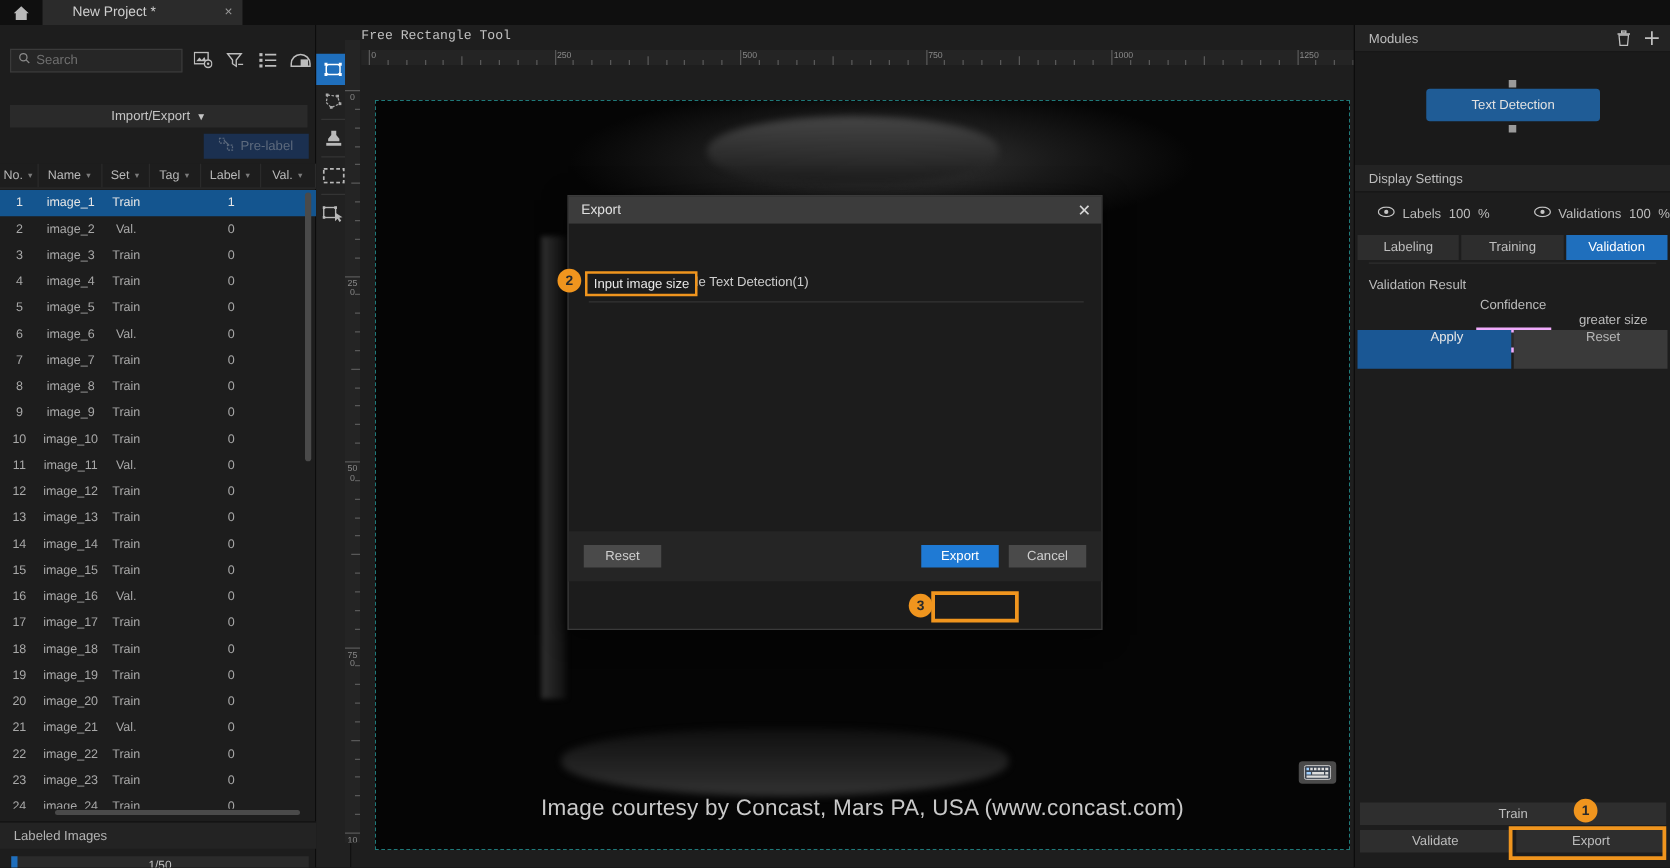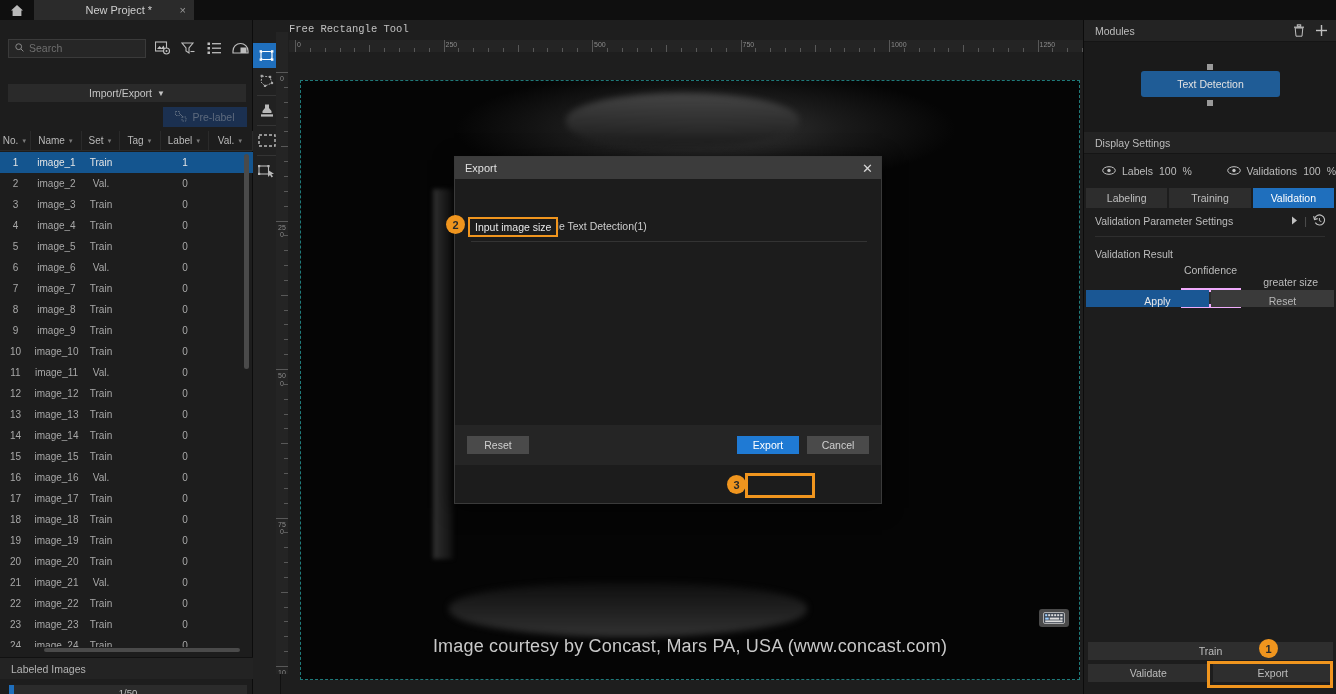--- a/index.html
+++ b/index.html
@@ -19,21 +19,21 @@
     background: #0f0f0f; display: flex; align-items: stretch;
   }
   .home-btn {
     width: 34px; display: flex; align-items: center; justify-content: center;
     color: #b9b9b9;
   }
   .tab {
     width: 160px; background: #2b2b2b; display: flex; align-items: center;
     padding: 0 8px 0 10px; font-size: 11px; color: #cfcfcf; position: relative;
   }
-  .tab .tab-label { flex: 1; text-align: center; padding-left: 14px; }
+  .tab .tab-label { flex: 1; text-align: left; padding-left: 14px; }
   .tab .tab-close { font-size: 11px; color: #9a9a9a; cursor: pointer; }
 
   
   .leftpanel {
     position: absolute; left: 0; top: 20px; width: 253px; height: 674px;
     background: #1d1d1d; border-right: 1px solid #0c0c0c;
   }
   .searchrow {
     position: absolute; left: 0; top: 16px; width: 253px; height: 24px;
     display: flex; align-items: center; padding: 0 4px;
@@ -225,21 +225,21 @@
   .confrow .gt { margin-left: auto; margin-right: 8px; }
   .spin {
     width: 60px; height: 20px; background: #2b2b2b; border: 4px solid #f0abfc;
     display: flex; align-items: center; padding-left: 4px; font-size: 10px; color: #d0d0d0;
   }
   .spin .arrows { margin-left: auto; display: flex; flex-direction: column; width: 10px;
     font-size: 6px; line-height: 6px; color: #9a9a9a; align-items: center; padding-right: 2px; }
 
   .btnrow { display: flex; gap: 2px; padding: 6px 2px 0 2px; }
   .btn {
-    flex: 1; height: 17px; display: flex; align-items: flex-end; justify-content: center;
+    flex: 1; height: 31px; display: flex; align-items: flex-start; justify-content: center;
     font-size: 10.5px; cursor: pointer; padding-left: 20px;
   }
   .btn.primary { background: #1a5794; color: #e8e8e8; }
   .btn.grey { background: #3a3a3a; color: #b7b7b7; }
 
   .displayrow {
     display: flex; align-items: center; height: 34px; font-size: 10.5px; color: #bcbcbc;
     padding-left: 18px; gap: 6px;
   }
   .displayrow .grp { display: flex; align-items: center; gap: 6px; }
@@ -855,38 +855,20 @@
           <span>Labeling</span>
         </div>
       <div class="tab3">
           <span>Training</span>
         </div>
       <div class="tab3 active">
           <span>Validation</span>
         </div>
     </div>
 
-    <div class="vps">
-      <span>Validation Parameter Settings</span>
-      <span class="sp"></span>
-      <span style="margin-right:6px;">
-        <svg width="7" height="9" viewBox="0 0 7 9">
-            <polygon points="1,0.6 6,4.5 1,8.4" fill="#c0c0c0"></polygon>
-          </svg>
-      </span>
-      <span style="color:#555;margin-right:6px;">|</span>
-      <span>
-        <svg width="13" height="13" viewBox="0 0 13 13">
-            <path d="M1.6 5.2 A5 5 0 1 1 2.3 8.6" fill="none" stroke="#c0c0c0" stroke-width="1.1"></path>
-            <polyline points="0.6,2.2 1.5,5.5 4.7,4.6" fill="none" stroke="#c0c0c0" stroke-width="1.1"></polyline>
-            <line x1="6.4" y1="4" x2="6.4" y2="6.7" stroke="#c0c0c0" stroke-width="1"></line>
-            <line x1="6.4" y1="6.7" x2="8.4" y2="7.6" stroke="#c0c0c0" stroke-width="1"></line>
-          </svg>
-      </span>
-    </div>
     <div class="hr"></div>
 
     <div class="sectlabel">Validation Result</div>
 
     <div class="confrow">
       <span>Confidence</span>
       <span class="gt">greater size</span>
       <span class="spin">
         <span>0.40</span>
         <span class="arrows">

